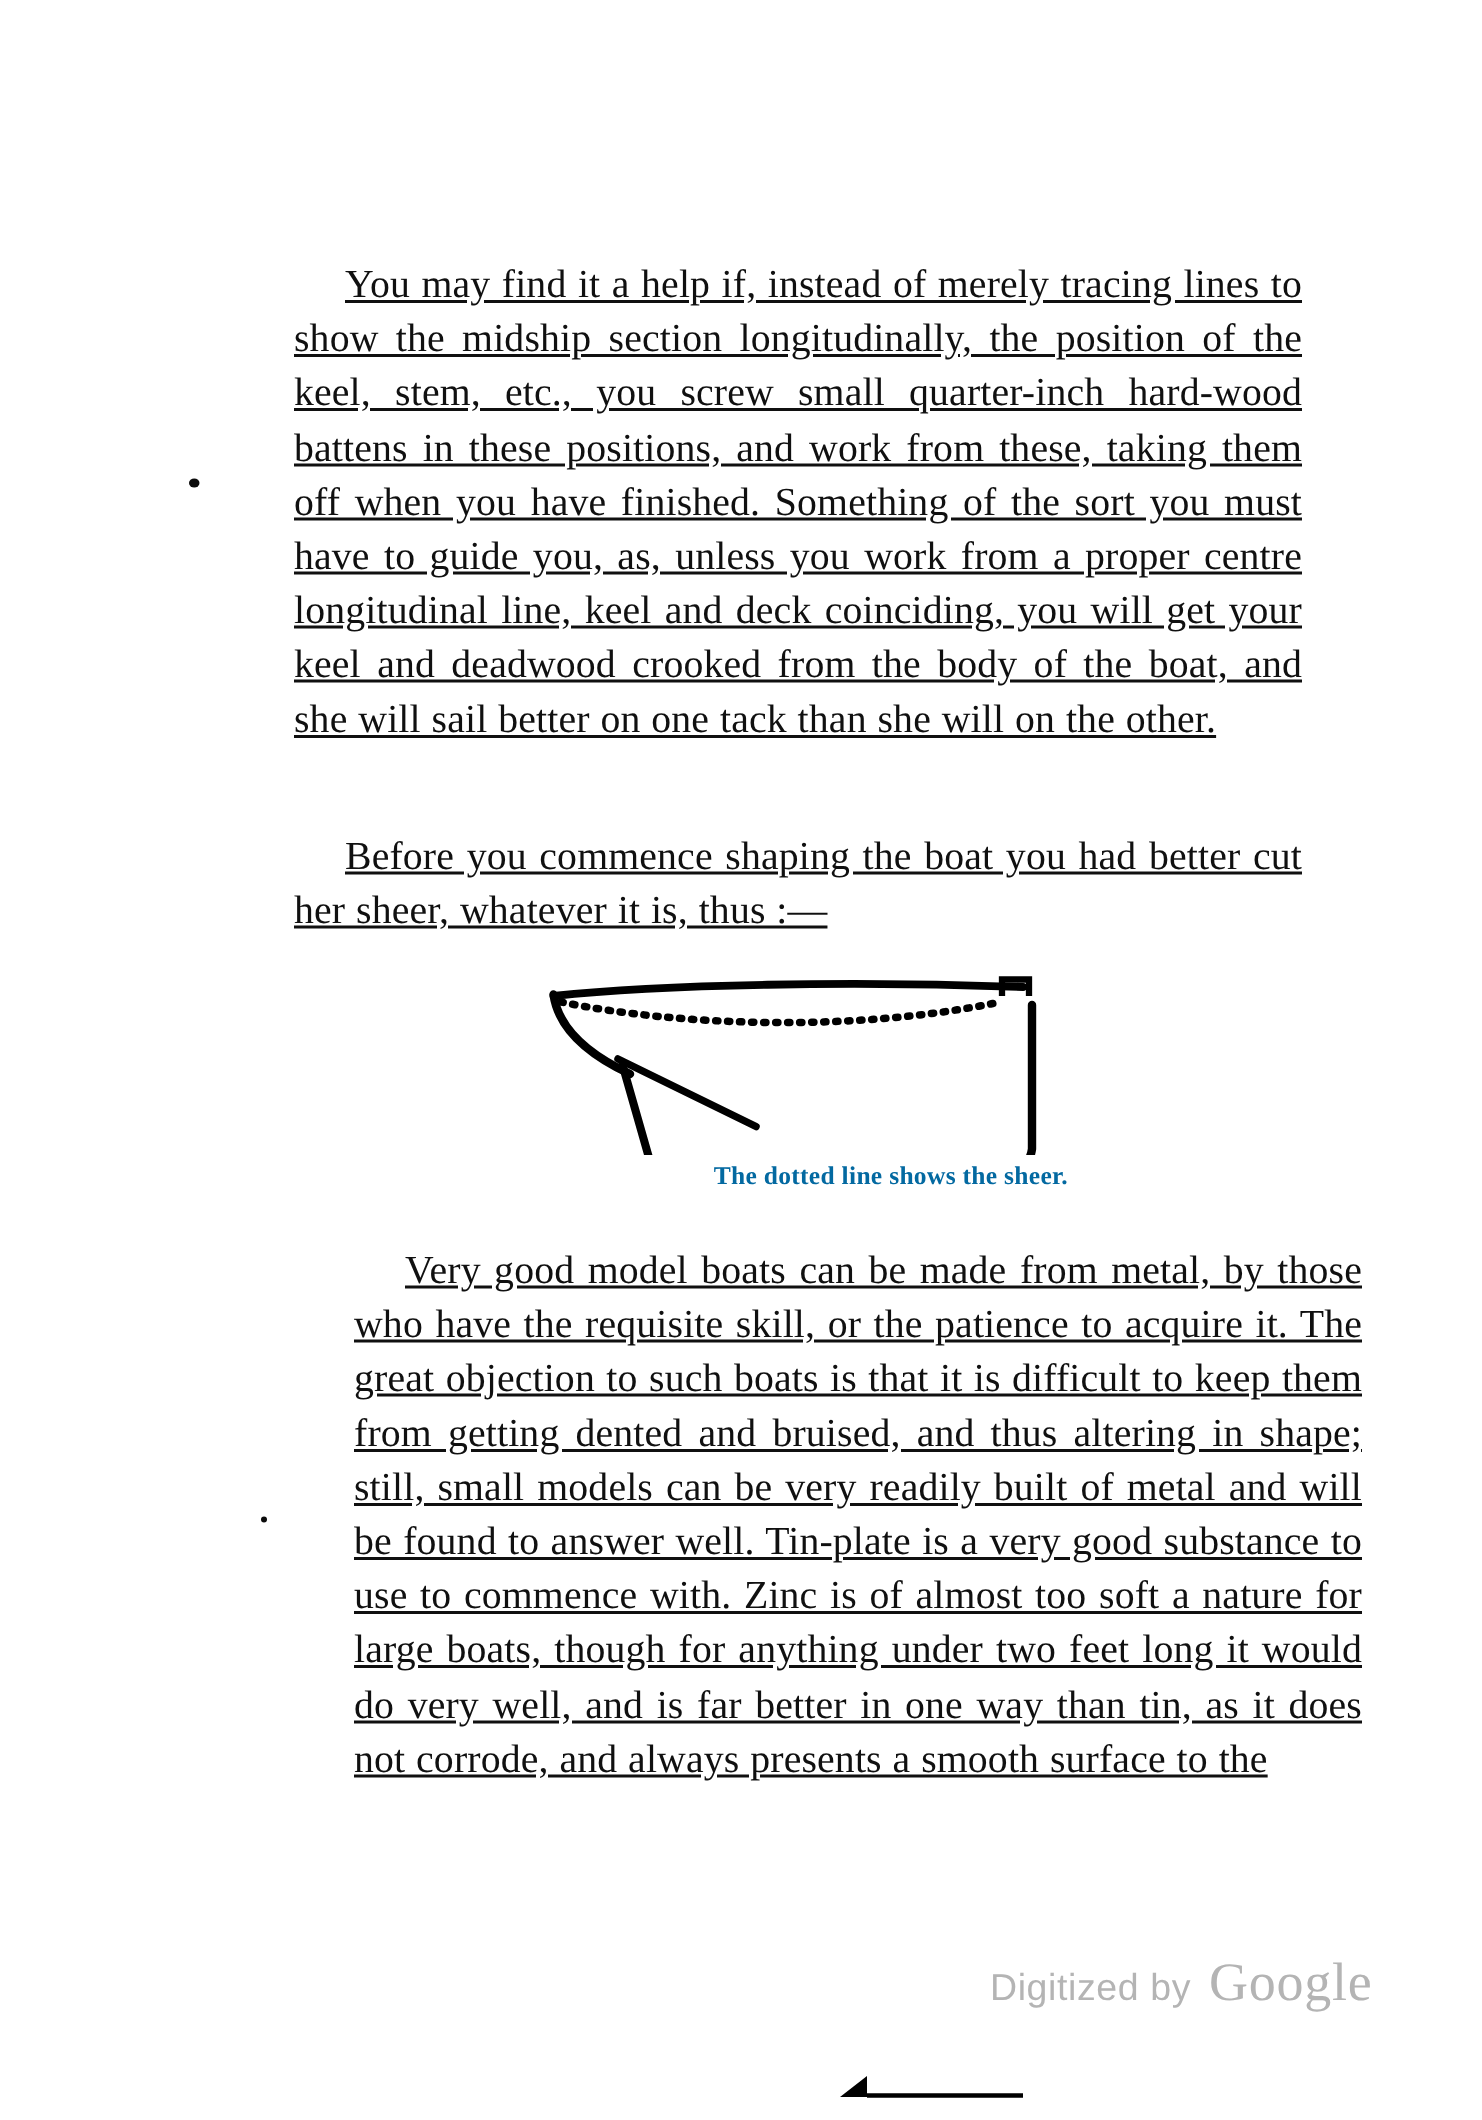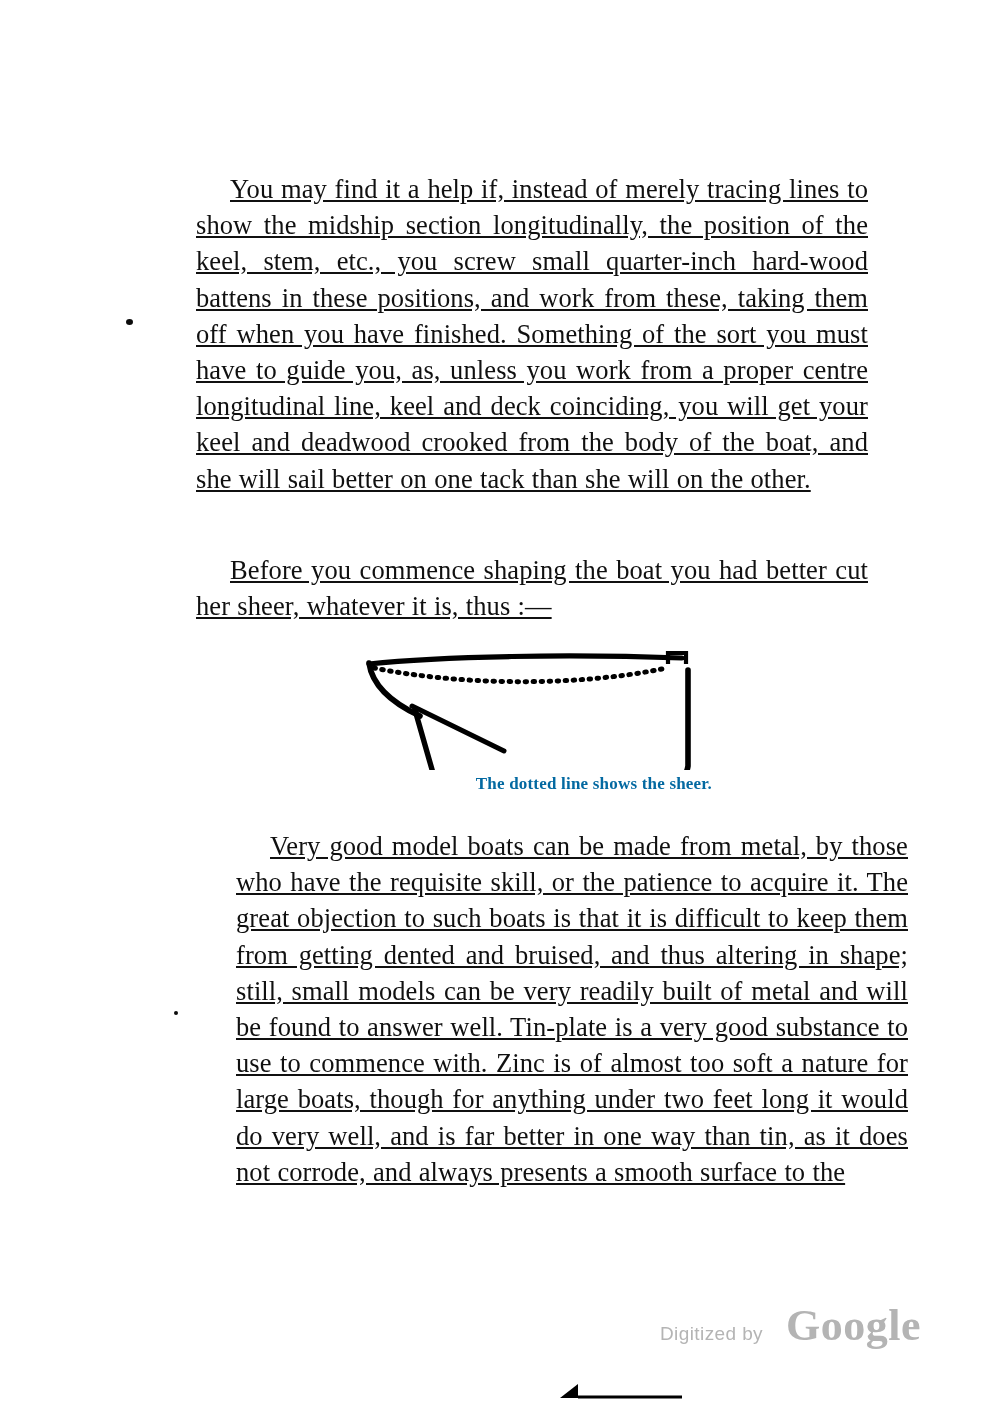--- a/index.html
+++ b/index.html
@@ -105,32 +105,31 @@
   
   .watermark {
     position: absolute;
     left: 660px;
     top: 1300px;
     color: #b4b4b4;
     white-space: nowrap;
   }
   .wm-digitized {
     font-family: "Liberation Sans", "DejaVu Sans", sans-serif;
-    font-size: 19px;
+    font-size: 25px;
     letter-spacing: 0.4px;
     vertical-align: baseline;
     margin-top: 22px;
   }
   .wm-google {
     font-family: "Liberation Serif", "DejaVu Serif", serif;
-    font-size: 44px;
+    font-size: 36px;
     letter-spacing: 0.5px;
     vertical-align: baseline;
-    margin-left: 23px;
-    font-weight: bold;
+    margin-left: 12px;
   }
 
   
   .scan-artifact {
     position: absolute;
     left: 560px;
     top: 1384px;
     width: 140px;
     height: 20px;
   }

